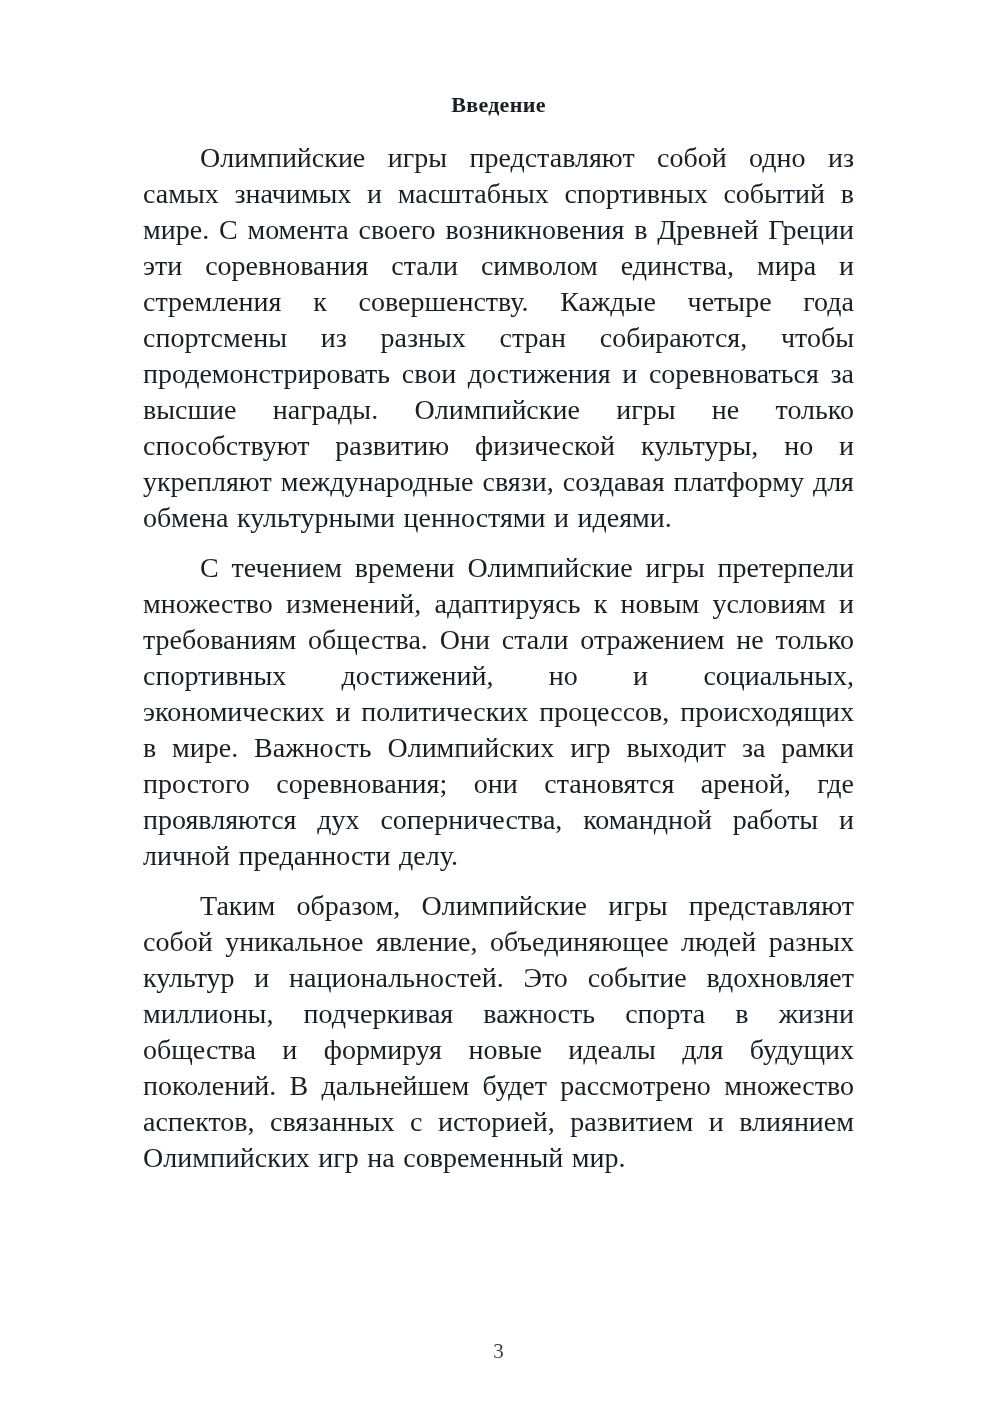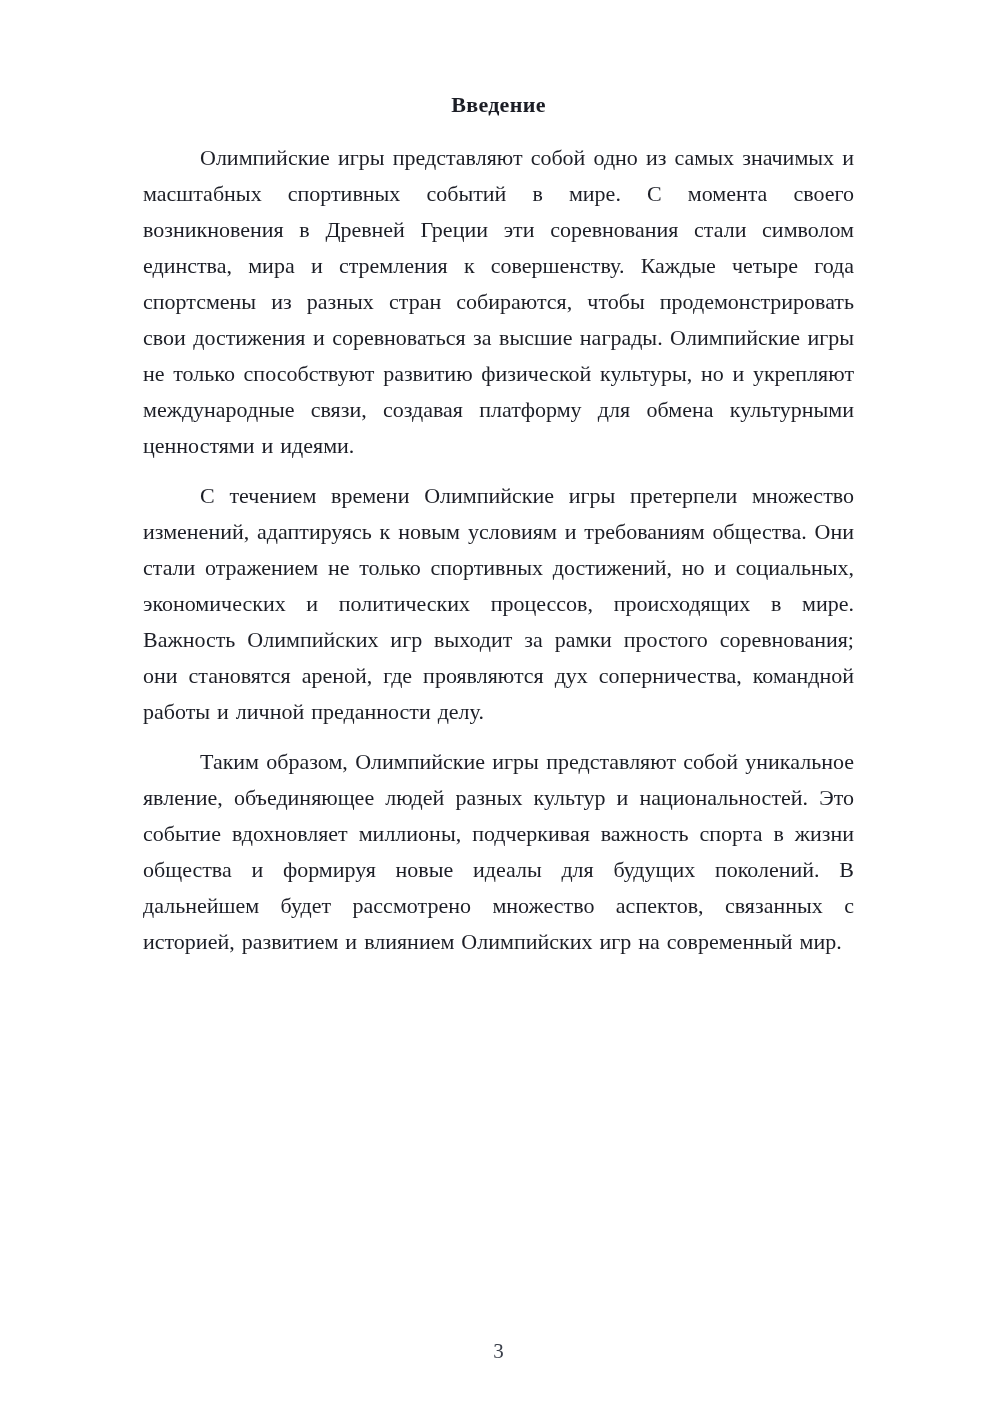--- a/index.html
+++ b/index.html
@@ -24,21 +24,21 @@
     }
     .doc-title {
       font-size: 22px;
       line-height: 30px;
       font-weight: bold;
       text-align: center;
       margin: 0 0 20px 0;
       letter-spacing: 0.3px;
     }
     .para {
-      font-size: 22px;
+      font-size: 28px;
       line-height: 36px;
       text-align: justify;
       text-indent: 57px;
       margin: 0 0 14px 0;
       word-spacing: 1.5px;
     }
     .page-number {
       position: absolute;
       bottom: 50px;
       left: 143px;

